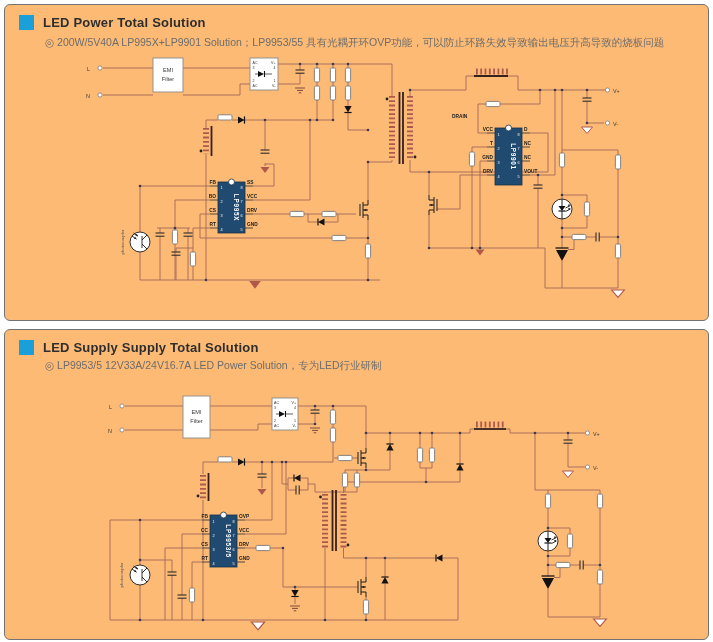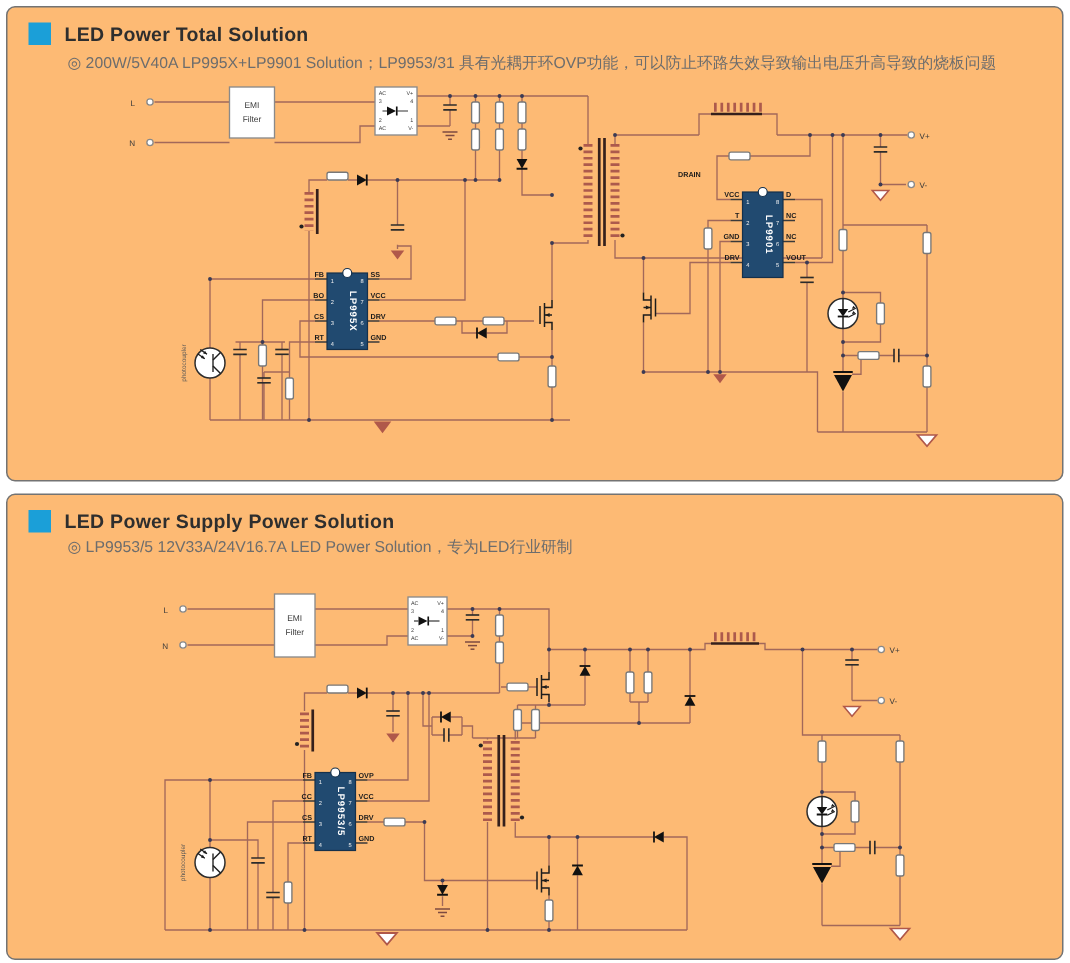--- a/index.html
+++ b/index.html
@@ -333,21 +333,21 @@
       <circle class="dot" cx="562" cy="237" r="1.3"></circle>
         <circle class="dot" cx="618" cy="237" r="1.3"></circle>
     </g>
   </svg>
 
   <div class="hdr">
     <div class="sq"></div>
     <div class="p-title">LED Power Total Solution</div>
   </div>
   <div class="bullets">
-    <div>◎ 200W/5V40A LP995X+LP9901 Solution；LP9953/31 具有光耦开环OVP功能，可以防止环路失效导致输出电压升高导致的烧板问题</div>
+    <div>◎ 200W/5V40A LP995X+LP9901 Solution；LP9953/55 具有光耦开环OVP功能，可以防止环路失效导致输出电压升高导致的烧板问题</div>
   </div>
 </div>
 
 <div class="panel" id="panel2">
   <svg id="svg2" class="sch" viewBox="5 330 701 307">
     <defs>
       <g id="b-rv">
           <rect x="-2.6" y="0" width="5.2" height="14" rx="1.3" fill="#fff" stroke="#787878" stroke-width="0.9"></rect>
         </g>
       <g id="b-rh">
@@ -609,18 +609,18 @@
         <circle class="dot" cx="548" cy="565" r="1.3"></circle>
       <circle class="dot" cx="366" cy="620" r="1.3"></circle>
         <circle class="dot" cx="325" cy="620" r="1.3"></circle>
       <circle class="dot" cx="203" cy="620" r="1.3"></circle>
         <circle class="dot" cx="140" cy="620" r="1.3"></circle>
     </g>
   </svg>
 
   <div class="hdr">
     <div class="sq"></div>
-    <div class="p-title">LED Power Supply Power Solution</div>
+    <div class="p-title">LED Supply Supply Total Solution</div>
   </div>
   <div class="bullets">
     <div>◎ LP9953/5 12V33A/24V16.7A LED Power Solution，专为LED行业研制</div>
   </div>
 </div>
 
 </body></html>

